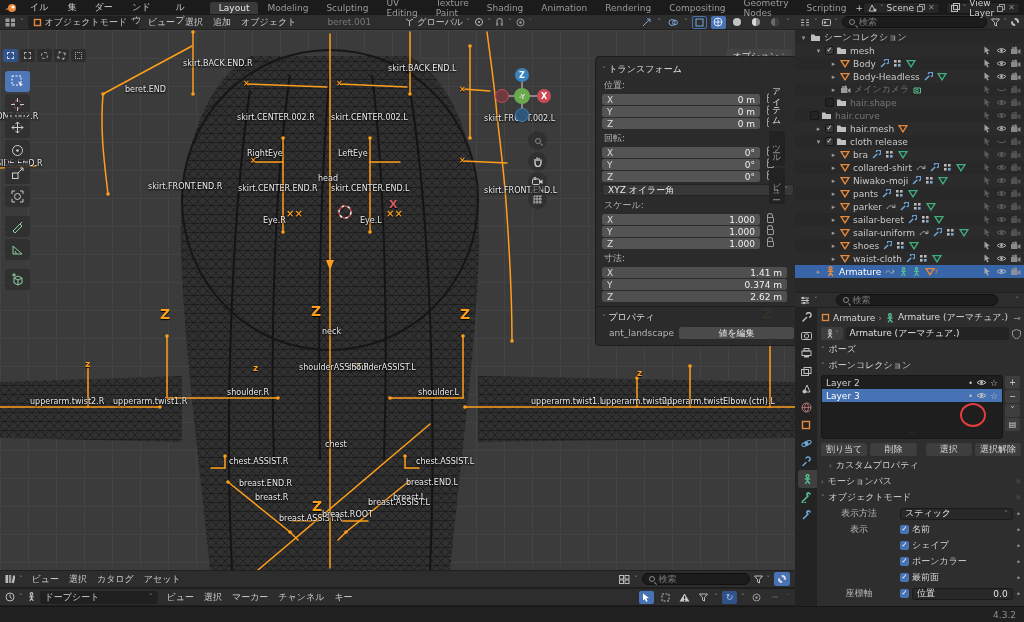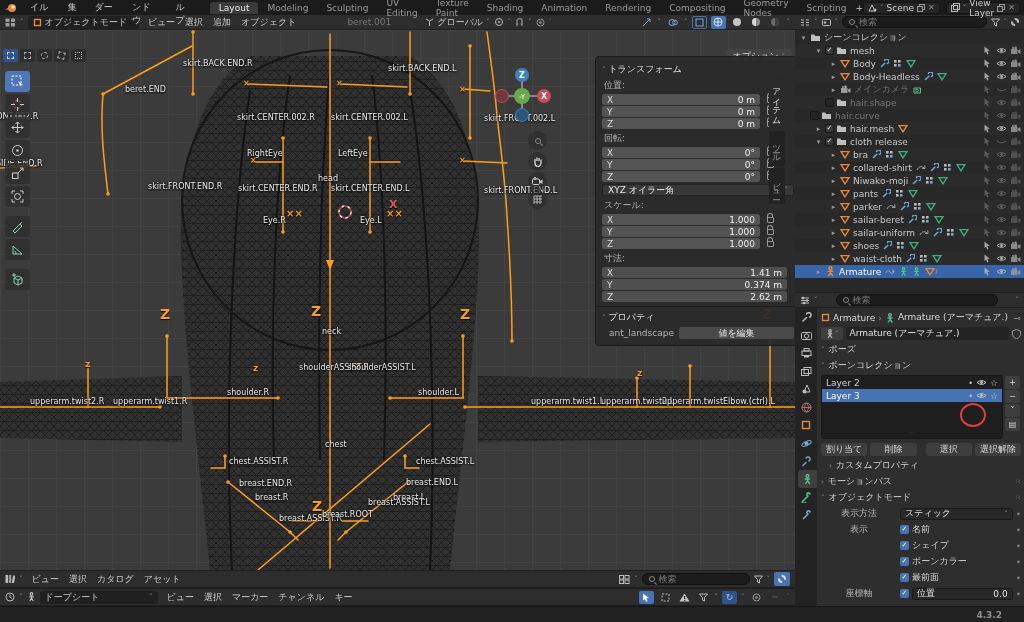--- a/index.html
+++ b/index.html
@@ -133,21 +133,21 @@
   .pdd { flex:1; height:12px; background:#282828; border:1px solid #1a1a1a; border-radius:2.5px;
     display:flex; align-items:center; padding:0 4px; color:#e0e0e0; }
   #annot-circle { position:absolute; left:960px; top:403px; width:26px; height:24px;
     border:2.5px solid #e23c3c; border-radius:50%; z-index:50; }
 
   
   #asset-bar { left:0; top:570px; width:795px; height:18px; }
   #dope-bar  { left:0; top:588px; width:795px; height:18px; }
   #statusbar { position:absolute; left:0; top:606px; width:1024px; height:16px; background:#212121;
     border-top:1px solid #151515; display:flex; align-items:center; z-index:30; }
-  #version { margin-left:auto; padding-right:22px; color:#8f8f8f;font-weight:bold; }
+  #version { margin-left:auto; padding-right:8px; color:#8f8f8f; }
   .tbtn { width:15px; height:13px; border-radius:2px; display:flex; align-items:center; justify-content:center; background:transparent; }
   .tbtn.blue { background:#4772b3; }
   .gear { width:8px; height:8px; border:2px dashed #ddd; border-radius:50%; }
   .gearbtn { background:#4772b3; width:16px; height:14px; border-radius:2px; display:flex; align-items:center; justify-content:center; }
 
   svg { display:block; }
   .icon { display:inline-flex; align-items:center; justify-content:center; }
 </style>
 </head>
 <body>
@@ -239,21 +239,21 @@
         </span>
       <span>オブジェクトモード</span>
       <span class="dd">˅</span>
     </span>
     <span id="vp-menus" style="display:flex">
         <span class="menu">ビュー</span>
         <span class="menu">選択</span>
         <span class="menu">追加</span>
         <span class="menu">オブジェクト</span>
       </span>
-    <span class="hint" style="margin-left:42px">beret.001</span>
+    <span class="hint" style="margin-left:22px">beret.001</span>
     <span style="margin-left:30px; display:flex; align-items:center; gap:3px">
       <span class="icon">
           <svg width="9" height="9">
             <path d="M4.5,8 V3 M4.5,3 L1,1 M4.5,3 L8,1" stroke="#bbb" fill="none"></path>
           </svg>
         </span>
       <span>グローバル</span>
         <span class="dd">˅</span>
     </span>
     <span class="icon">

